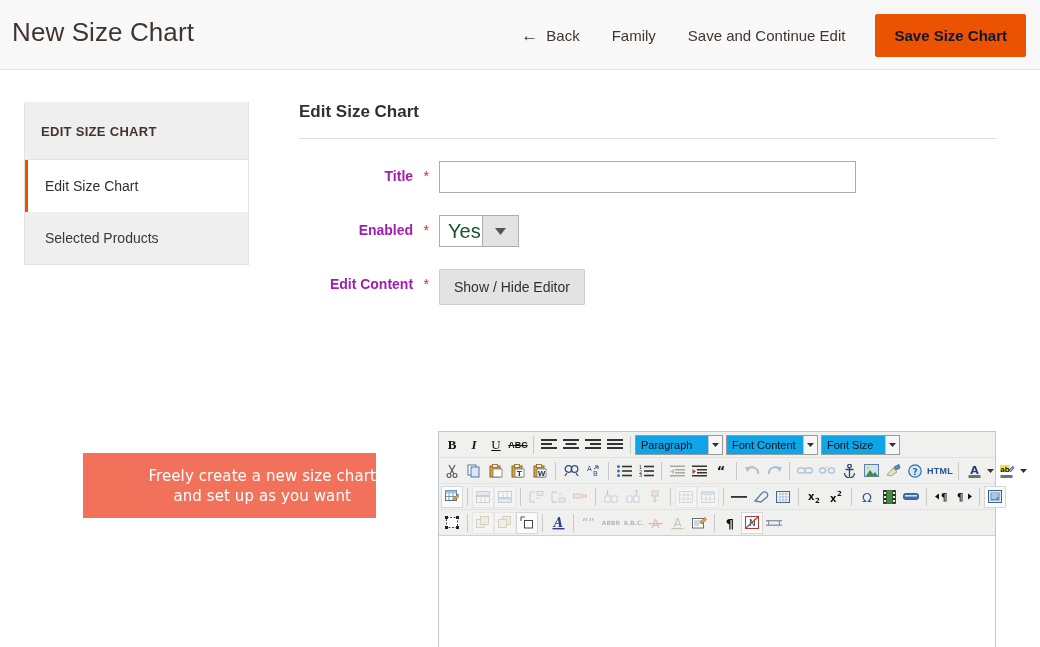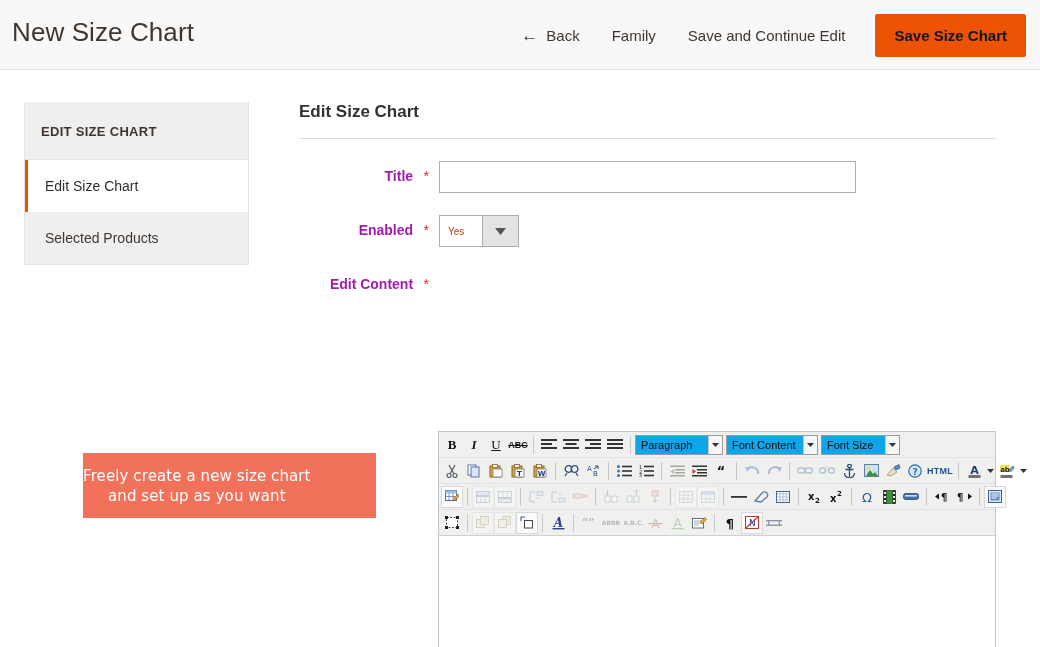--- a/index.html
+++ b/index.html
@@ -161,22 +161,22 @@
     display: inline-flex;
     border: 1px solid #adadad;
     height: 32px;
     background: #fff;
   }
   .select-value {
     width: 42px;
     display: flex;
     align-items: center;
     padding-left: 8px;
-    font-size: 10px;
-    color: #c2410c;
+    font-size: 20px;
+    color: #14532d;
   }
   .select-arrow {
     width: 36px;
     background: #e3e3e3;
     border-left: 1px solid #adadad;
     display: flex;
     align-items: center;
     justify-content: center;
     cursor: pointer;
   }
@@ -196,26 +196,27 @@
   
   .callout {
     position: absolute;
     left: 83px; top: 383px;
     width: 293px;
     height: 65px;
     background: #f2715a;
     color: #ffffff;
     display: flex;
     align-items: center;
-    justify-content: flex-start;
+    justify-content: flex-end;
     text-align: center;
     font-family: "DejaVu Sans", sans-serif;
     font-size: 15px;
     line-height: 20px;
     letter-spacing: 0.1px;
+    padding-left: 23px;
   }
 
   
   .editor {
     position: absolute;
     left: 438px; top: 361px;
     width: 558px;
     height: 300px;
     border: 1px solid #bfc7cf;
     background: #ffffff;
@@ -351,20 +352,23 @@
           </div>
         </div>
       </div>
     </div>
 
     <div class="field-row">
       <div class="field-label-wrap">
         <span class="field-label">Edit Content</span>
         <span class="required-mark">*</span>
       </div>
+      <div class="field-control">
+        <button class="btn-secondary">Show / Hide Editor</button>
+      </div>
     </div>
   </div>
 
   <div class="callout">
     <div>
       <div>Freely create a new size chart</div>
       <div>and set up as you want</div>
     </div>
   </div>
 

